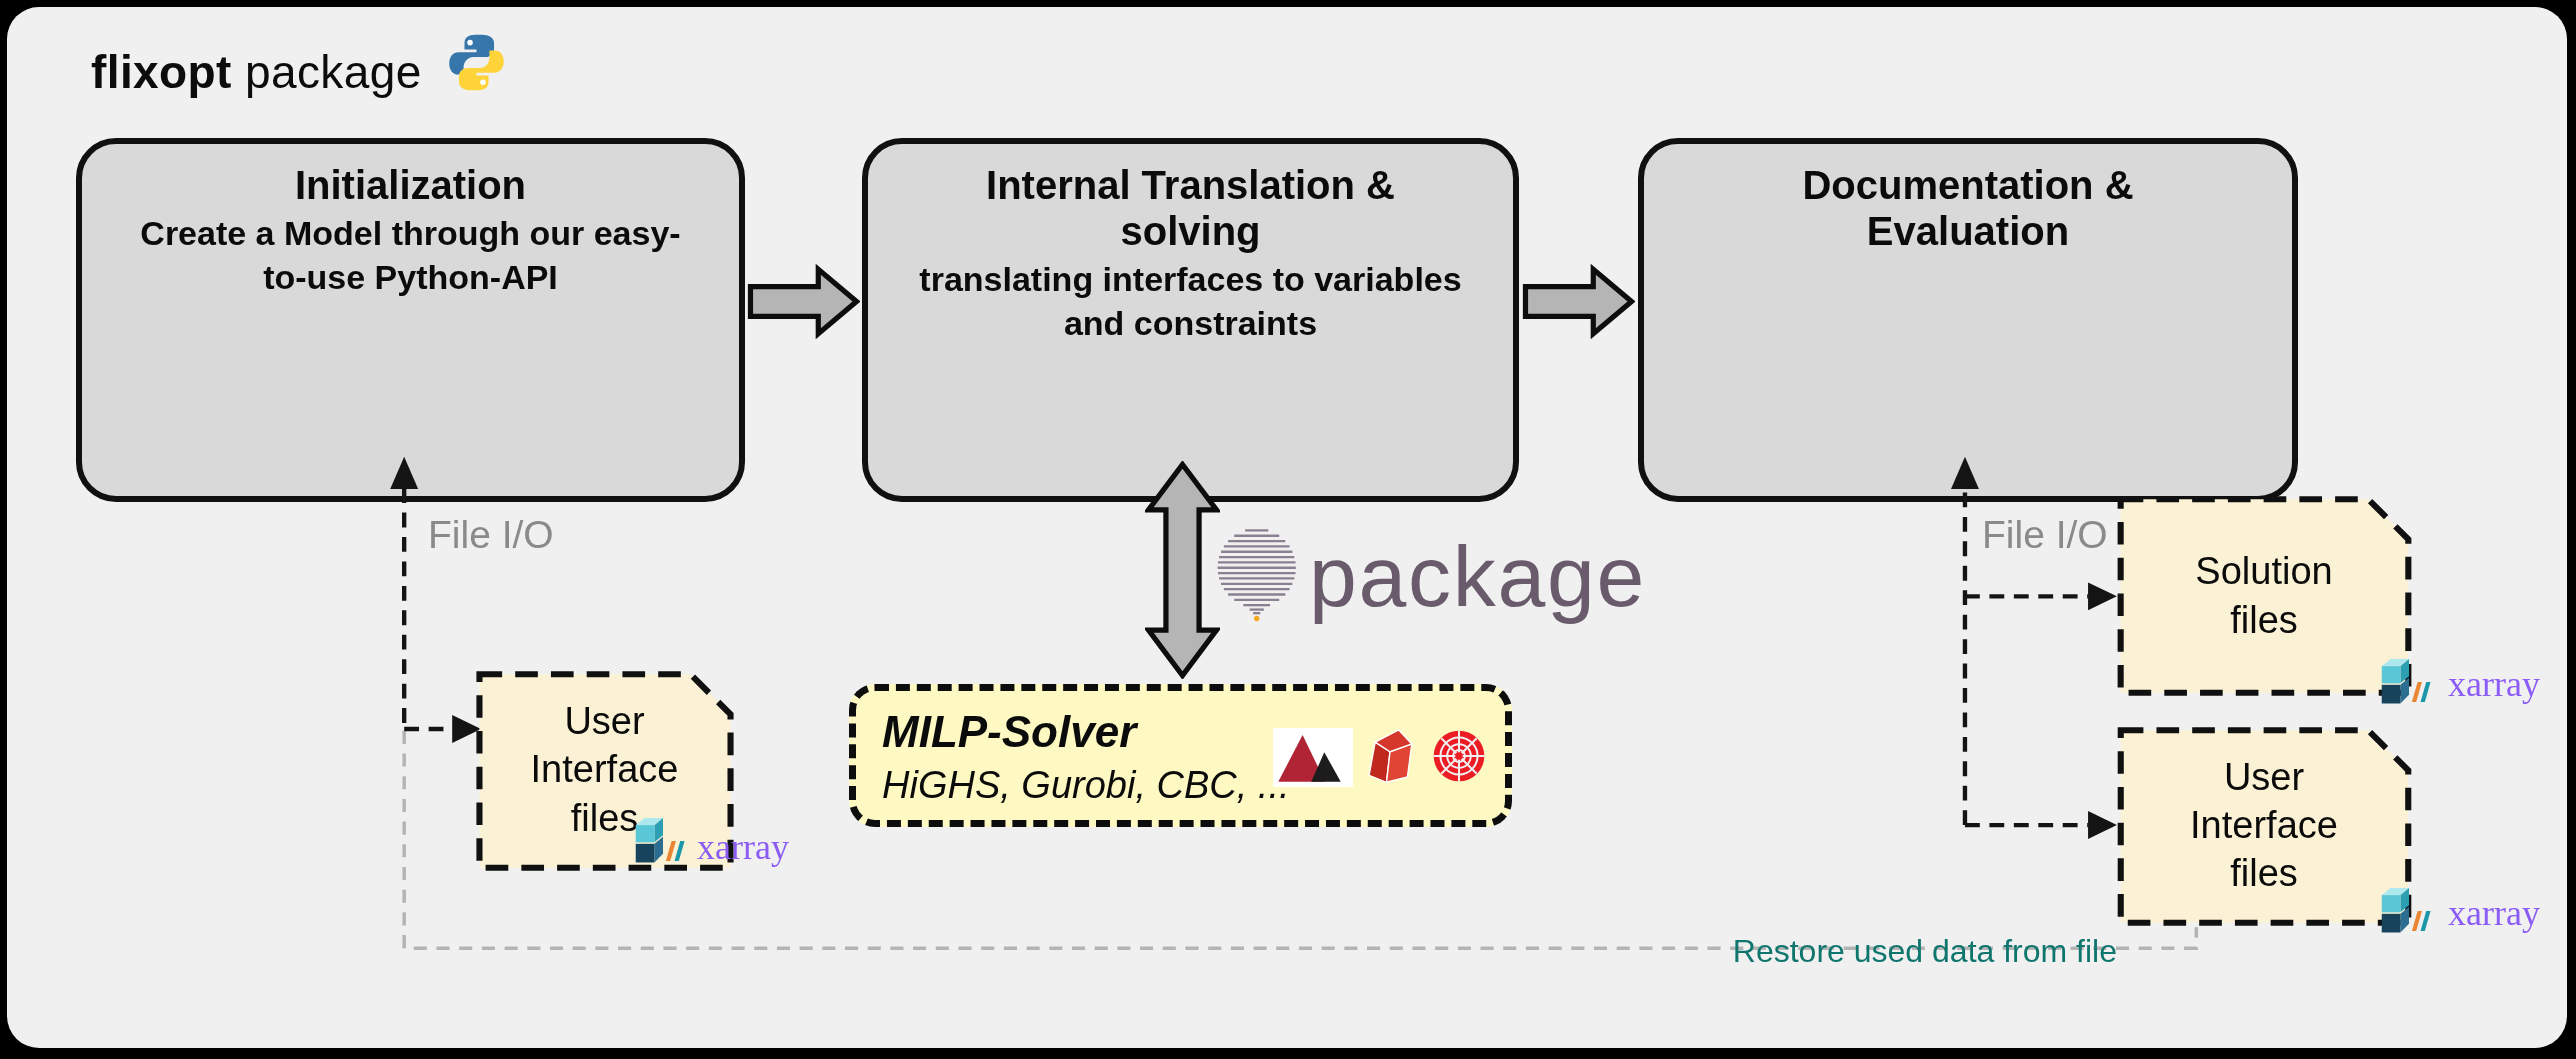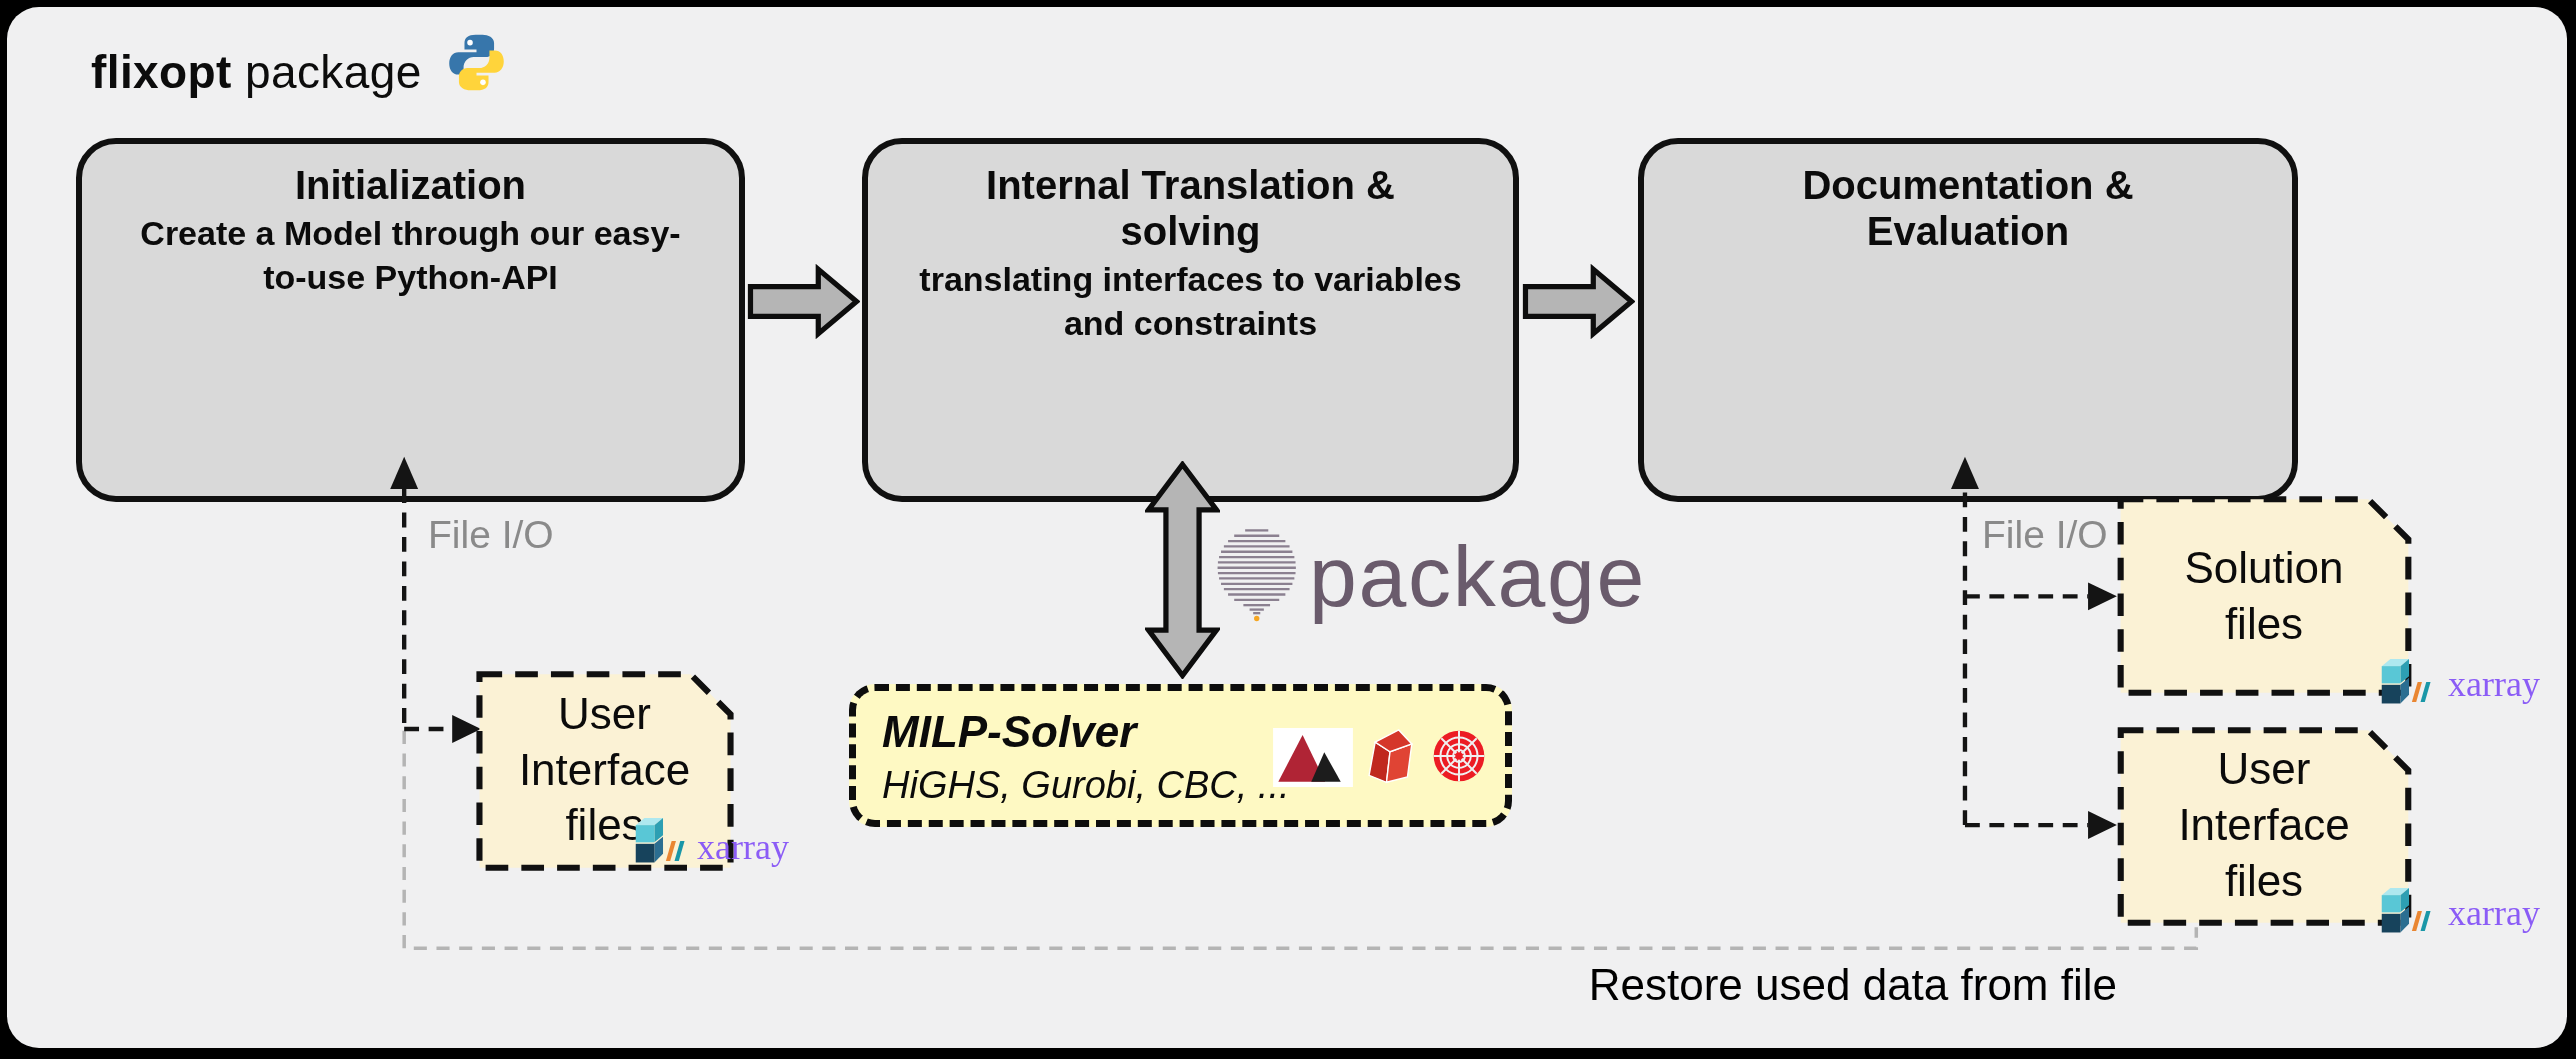--- a/index.html
+++ b/index.html
@@ -25,24 +25,24 @@
   .abs{position:absolute;}
   
   .milp{position:absolute;left:842px;top:677px;width:663px;height:143px;box-sizing:border-box;
         background:#fef9c3;border:7.9px dashed #0d0d0d;border-radius:26px;color:#0b0b0b;}
   .milp .mt{position:absolute;left:26px;top:15.7px;font-size:44px;font-weight:bold;font-style:italic;}
   .milp .ms{position:absolute;left:26px;top:73px;font-size:38px;font-style:italic;}
   
   .linopy-text{position:absolute;left:1302px;top:520px;font-size:86px;color:#6a5b6c;letter-spacing:1.7px;}
   
   .flabel{position:absolute;display:flex;flex-direction:column;justify-content:center;align-items:center;
-          text-align:center;font-size:44px;line-height:1.27;color:#0b0b0b;}
+          text-align:center;font-size:38px;line-height:1.27;color:#0b0b0b;}
   
   .glabel{position:absolute;color:#8a8a8a;font-size:39px;}
-  .restore{position:absolute;right:450px;top:953px;color:#000000;font-size:44px;}
+  .restore{position:absolute;right:450px;top:926px;color:#0f766e;font-size:32px;}
   .xtext{position:absolute;color:#8b5cf6;font-size:36px;font-family:Liberation Serif, serif;}
   .overlay{position:absolute;left:0;top:0;pointer-events:none;}
 </style>
 </head>
 <body>
 
 <div class="stage">
   <div class="container">
 
     <div class="hdr"><b>flixopt</b>&nbsp;<span>package</span></div>

